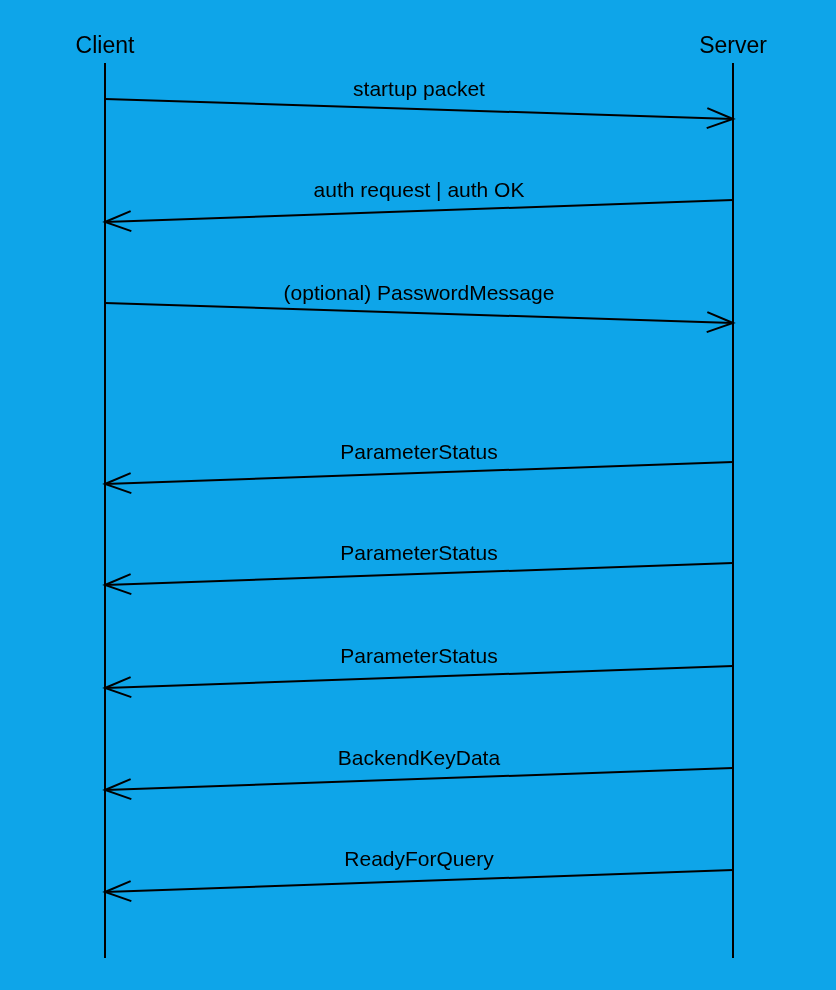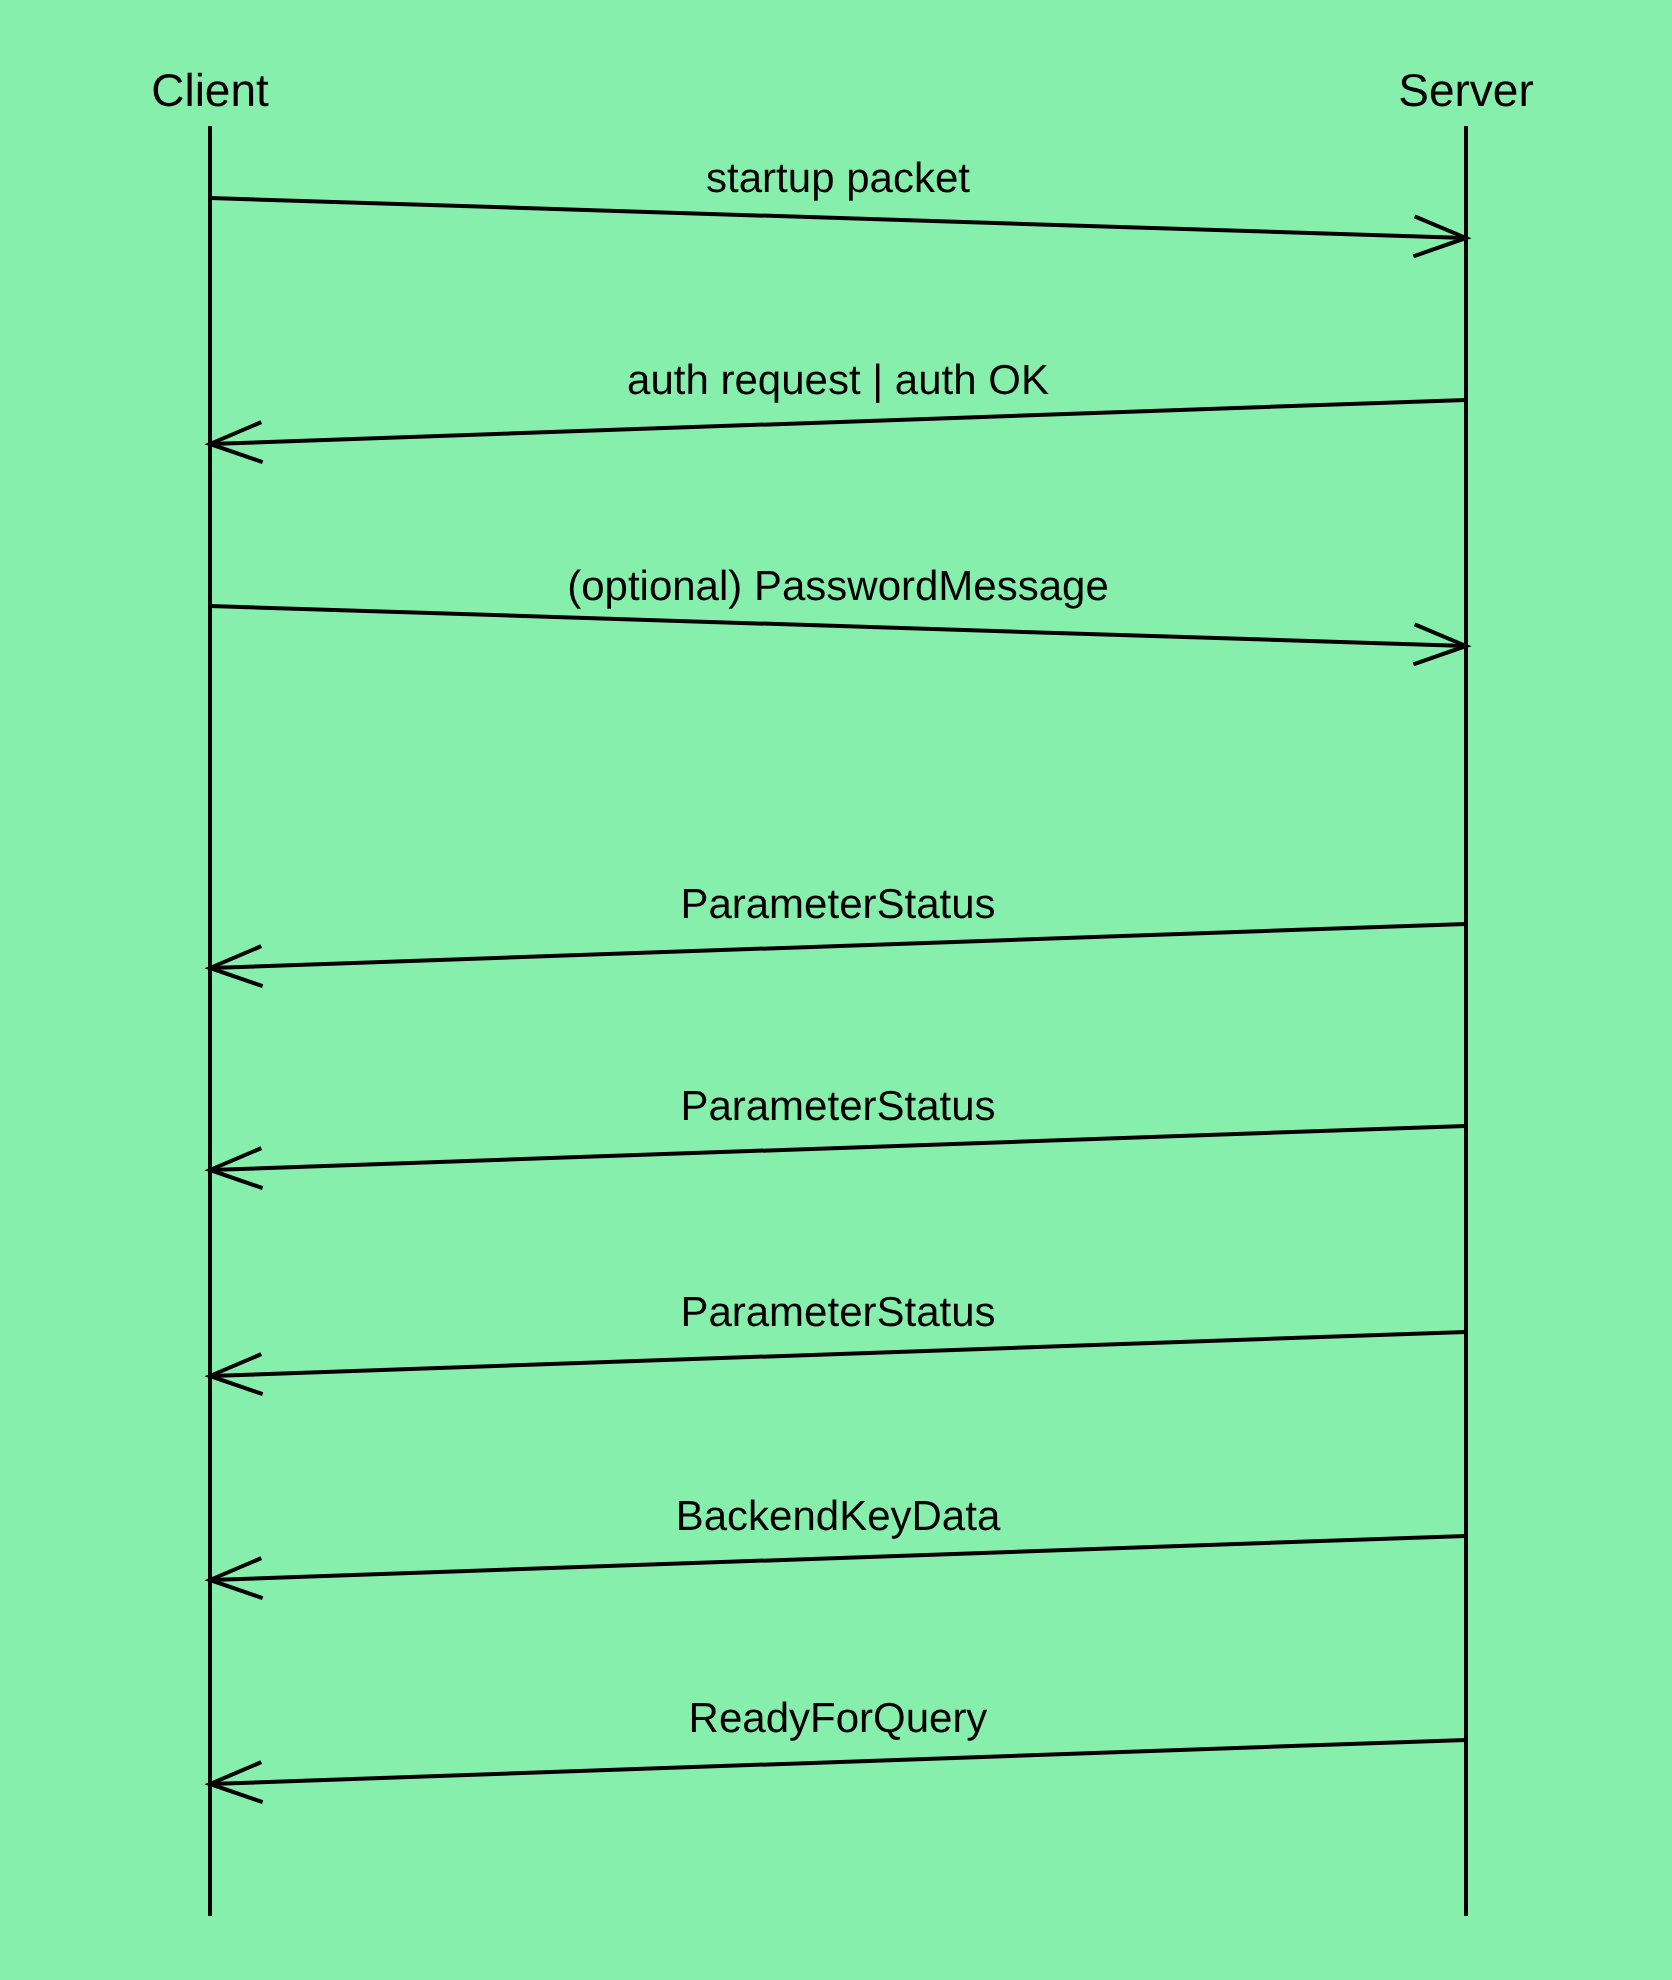--- a/index.html
+++ b/index.html
@@ -4,21 +4,21 @@
 <style>
   html, body {
     margin: 0;
     padding: 0;
     background: #ffffff;
   }
   .stage {
     position: relative;
     width: 836px;
     height: 990px;
-    background: #86efac;
+    background: #0ea5e9;
     font-family: "Liberation Sans", sans-serif;
     overflow: hidden;
   }
   svg text {
     font-family: "Liberation Sans", sans-serif;
     fill: #000000;
   }
   svg .participant-label {
     font-size: 23px;
   }

